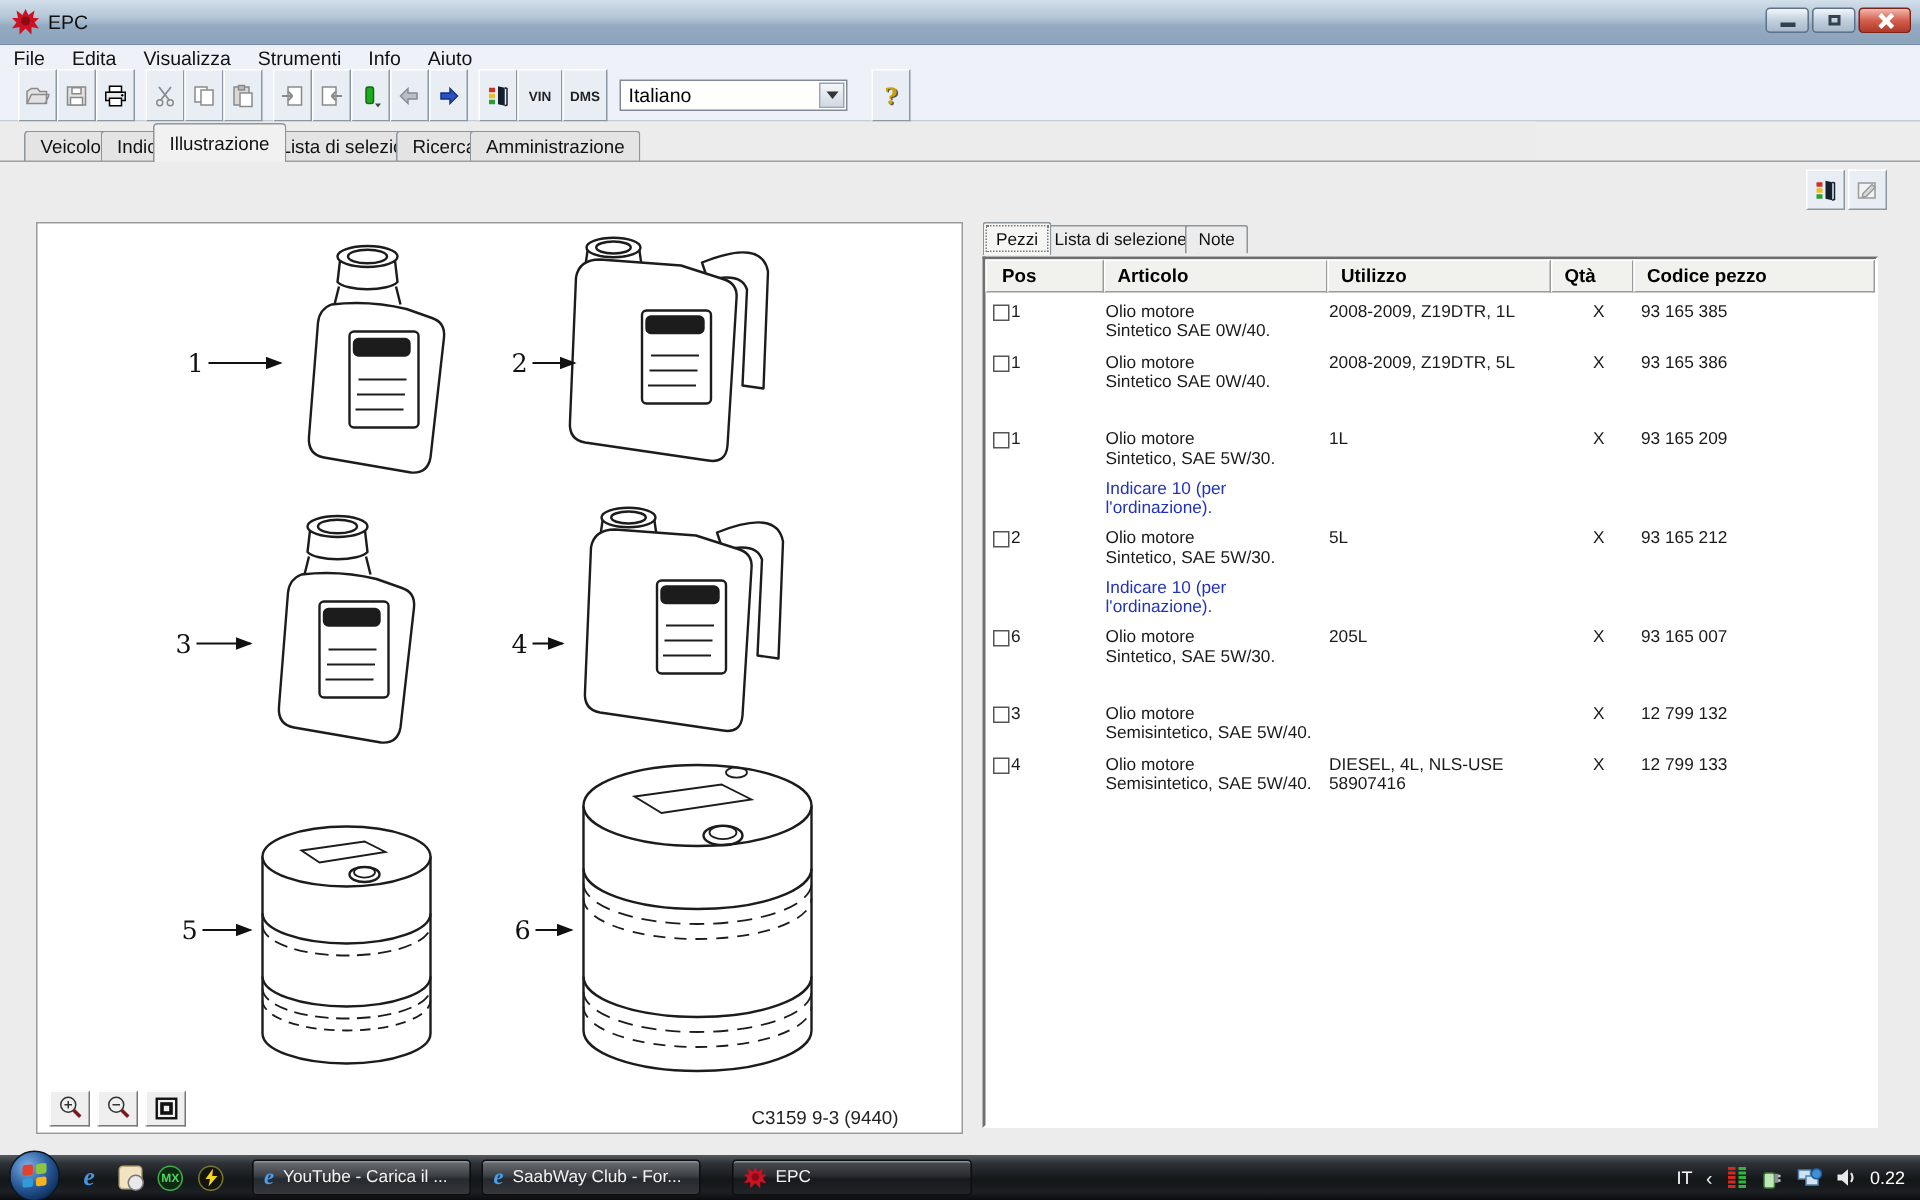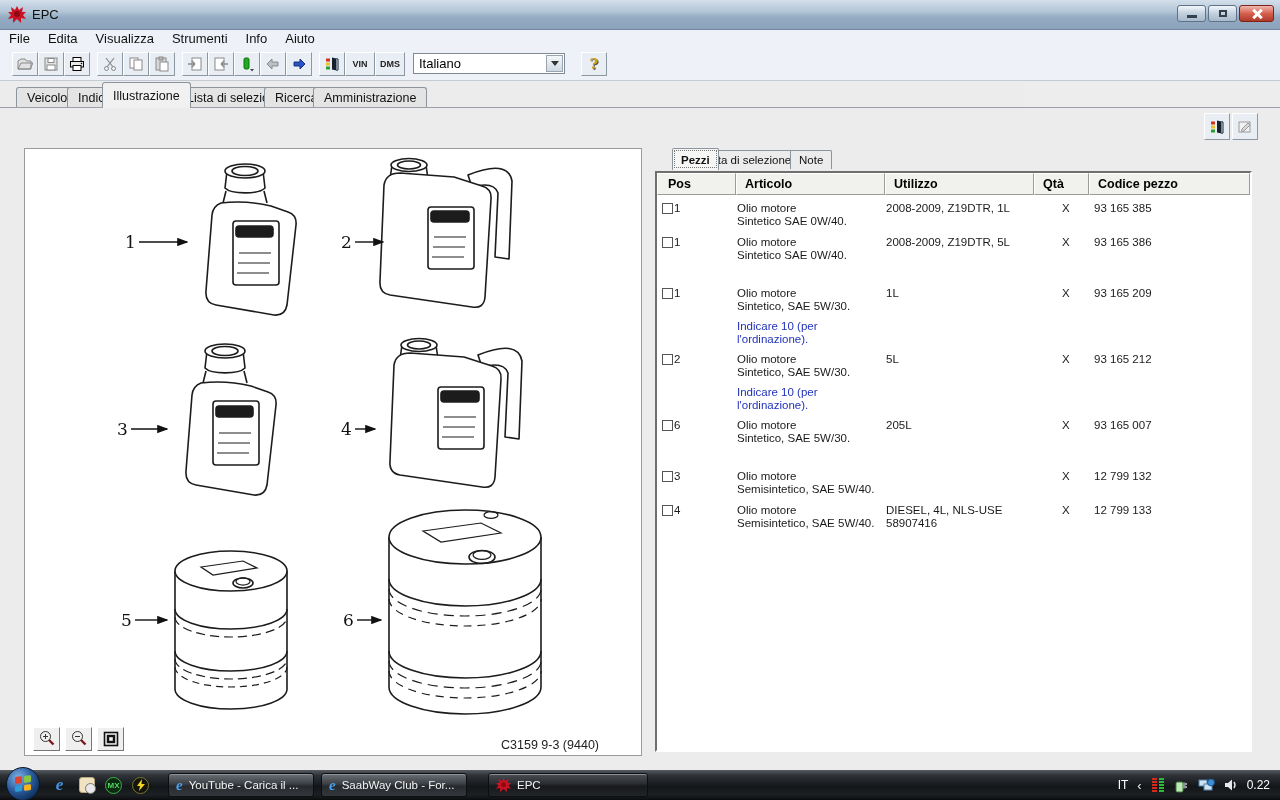--- a/index.html
+++ b/index.html
@@ -19,21 +19,21 @@
   .glyph-min{width:10px;height:3px;background:#33404e;margin-top:6px;}
   .glyph-restore{width:8px;height:7px;border:2px solid #33404e;}
   .glyph-x{position:relative;width:11px;height:9px;}
   .glyph-x::before,.glyph-x::after{content:"";position:absolute;left:5px;top:-1px;width:3px;height:12px;background:#fff;}
   .glyph-x::before{transform:rotate(45deg);} .glyph-x::after{transform:rotate(-45deg);}
   .menubar{position:absolute;left:0;top:30px;width:1280px;height:17px;background:#eef2f8;
     display:flex;align-items:center;gap:0;font-size:13px;color:#111;}
   .menubar span{padding:0 9px;}
   .toolbar{position:absolute;left:0;top:47px;width:1280px;height:34px;background:#eef2f8;
     border-bottom:1px solid #c3cbd4;display:flex;align-items:center;padding-left:12px;}
-  .tbtn{width:26px;height:24px;margin-right:0;background:#eef2f8;border:1px solid transparent;
+  .tbtn{width:26px;height:35px;margin-right:0;background:#eef2f8;border:1px solid transparent;
     display:flex;align-items:center;justify-content:center;}
   .tbtn.raised{border:1px solid;border-color:#fff #8b97a3 #8b97a3 #fff;background:#e9eef5;}
   .tsep{width:7px;height:24px;}
   .vinbtn,.dmsbtn{font-size:9px;font-weight:bold;color:#222;width:30px;}
   .combo{width:152px;height:21px;background:#fff;border:1px solid #7f8a96;margin:0 16px 0 8px;
     display:flex;align-items:center;position:relative;font-size:13px;}
   .combo .val{padding-left:5px;}
   .combo .drop{position:absolute;right:1px;top:1px;width:17px;height:17px;
     background:linear-gradient(180deg,#f4f7fa,#cfd9e2);border:1px solid #98a4b0;display:flex;align-items:center;justify-content:center;}
   .caret{width:0;height:0;border-left:4px solid transparent;border-right:4px solid transparent;border-top:5px solid #333;}
@@ -372,21 +372,21 @@
           <svg width="18" height="18" viewBox="0 0 18 18">
               <rect x="2.5" y="2.5" width="13" height="13" fill="none" stroke="#111" stroke-width="1.6"></rect>
               <rect x="6" y="6" width="6" height="6" fill="none" stroke="#111" stroke-width="2.4"></rect>
             </svg>
         </div>
       </div>
       <div class="illus-caption">C3159 9-3 (9440)</div>
     </div>
 
     <div class="parts">
-      <div class="ptab active" style="left:20px;font-weight:bold;">Pezzi</div>
+      <div class="ptab active" style="left:3px;">Pezzi</div>
       <div class="ptab" style="left:42px;">Lista di selezione</div>
       <div class="ptab" style="left:138px;">Note</div>
 
       <div class="plist">
         <div class="lhead">
           <div class="hcell" style="width:79px;">Pos</div>
           <div class="hcell" style="width:149px;">Articolo</div>
           <div class="hcell" style="width:149px;">Utilizzo</div>
           <div class="hcell" style="width:55px;">Qtà</div>
           <div class="hcell" style="width:161px;">Codice pezzo</div>

